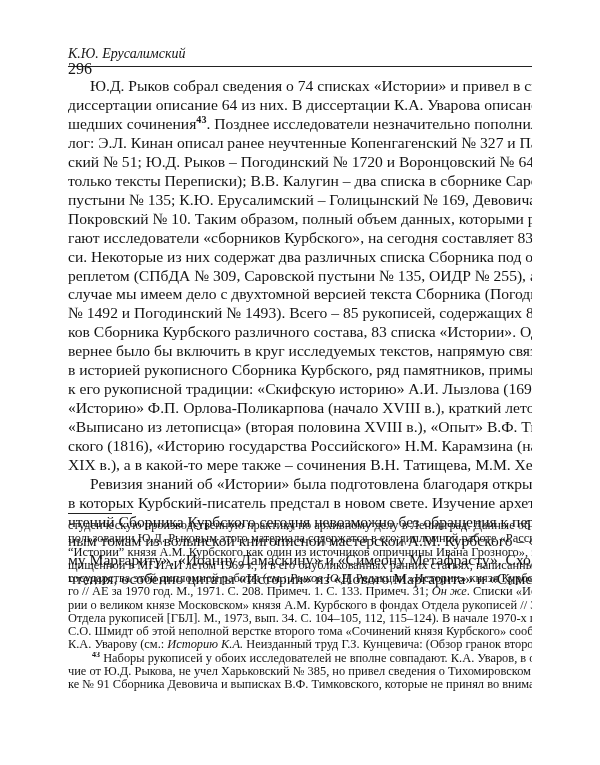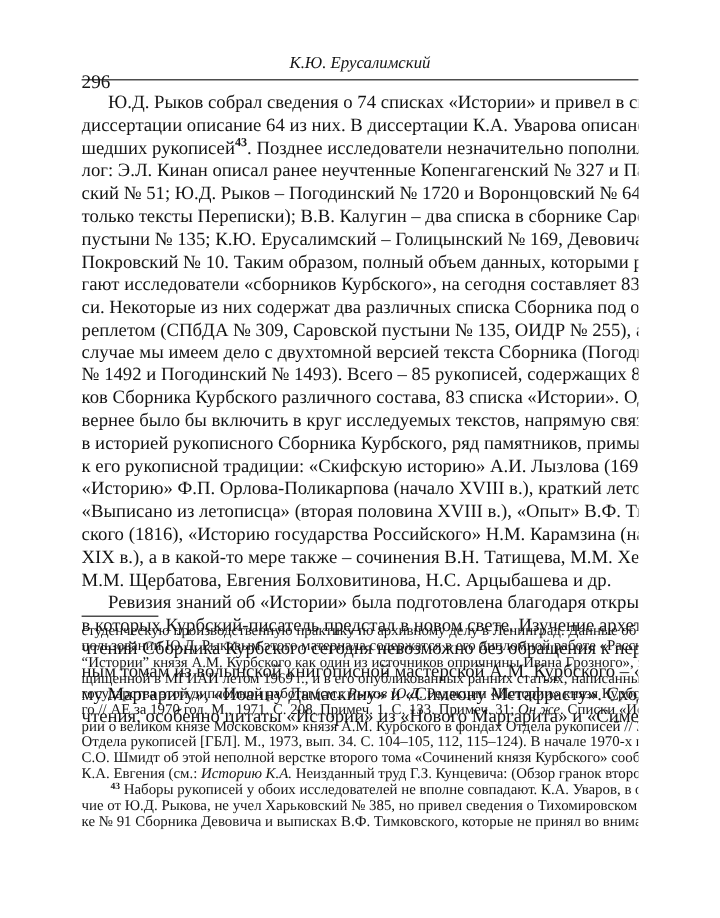--- a/index.html
+++ b/index.html
@@ -1,20 +1,20 @@
 <!DOCTYPE html>
 <html><head>
 <meta charset="utf-8">
 <style>
   html, body { margin: 0; padding: 0; background: #ffffff; }
   body { width: 600px; height: 765px; position: relative; overflow: hidden; color: #141414; font-family: "Liberation Serif", serif; }
   .page { position: absolute; left: 68px; top: 0; width: 464px; }
   .header { position: absolute; left: 0; top: 44px; width: 464px; height: 22px; border-bottom: 1px solid #222; }
   .page-num { position: absolute; left: 0; top: 16px; font-size: 16px; font-family: Liberation Serif, serif; }
-  .running-head { position: absolute; left: 0; width: 464px; top: 2px; text-align: center; font-style: italic; font-size: 14px; }
+  .running-head { position: absolute; left: 0; width: 464px; top: 2px; font-style: italic; font-size: 14px; }
   .body { position: absolute; left: 0; top: 77px; width: 464px; font-size: 15.6px; line-height: 18.95px; }
   .fn-rule { position: absolute; left: 0; top: 513px; width: 64px; border-top: 1px solid #222; }
   .footnotes { position: absolute; left: 0; top: 519px; width: 464px; font-size: 12.4px; line-height: 13.25px; }
   .ln { display: block; text-align: justify; text-align-last: justify; white-space: nowrap; overflow: hidden; }
   .ln.last { text-align-last: left; }
   .ind { padding-left: 22px; }
   .fnind { padding-left: 24px; }
   sup { font-size: 0.65em; line-height: 0; vertical-align: 0.6em; font-weight: bold; }
   i { font-style: italic; }
 </style>
@@ -24,40 +24,39 @@
 <div class="page">
   <div class="header">
     <span class="page-num">296</span>
     <span class="running-head">К.Ю. Ерусалимский</span>
   </div>
 
   <div class="body">
     <div>
       <span class="ln ind">Ю.Д. Рыков собрал сведения о 74 списках «Истории» и привел в своей</span>
       <span class="ln">диссертации описание 64 из них. В диссертации К.А. Уварова описано 75 до-</span>
-      <span class="ln"><span>шедших рукописей</span><sup>43</sup><span>. Позднее исследователи незначительно пополнили ката-</span></span>
+      <span class="ln"><span>шедших сочинения</span><sup>43</sup><span>. Позднее исследователи незначительно пополнили ката-</span></span>
       <span class="ln">лог: Э.Л. Кинан описал ранее неучтенные Копенгагенский № 327 и Париж-</span>
       <span class="ln">ский № 51; Ю.Д. Рыков – Погодинский № 1720 и Воронцовский № 645 (здесь</span>
       <span class="ln">только тексты Переписки); В.В. Калугин – два списка в сборнике Саровской</span>
       <span class="ln">пустыни № 135; К.Ю. Ерусалимский – Голицынский № 169, Девовича № 181,</span>
       <span class="ln">Покровский № 10. Таким образом, полный объем данных, которыми распола-</span>
       <span class="ln">гают исследователи «сборников Курбского», на сегодня составляет 83 рукопи-</span>
       <span class="ln">си. Некоторые из них содержат два различных списка Сборника под одним пе-</span>
       <span class="ln">реплетом (СПбДА № 309, Саровской пустыни № 135, ОИДР № 255), а в одном</span>
       <span class="ln">случае мы имеем дело с двухтомной версией текста Сборника (Погодинский</span>
       <span class="ln">№ 1492 и Погодинский № 1493). Всего – 85 рукописей, содержащих 86 спис-</span>
       <span class="ln">ков Сборника Курбского различного состава, 83 списка «Истории». Однако</span>
       <span class="ln">вернее было бы включить в круг исследуемых текстов, напрямую связанных</span>
       <span class="ln">в историей рукописного Сборника Курбского, ряд памятников, примыкающих</span>
       <span class="ln">к его рукописной традиции: «Скифскую историю» А.И. Лызлова (1692),</span>
       <span class="ln">«Историю» Ф.П. Орлова-Поликарпова (начало XVIII в.), краткий летописчик</span>
       <span class="ln">«Выписано из летописца» (вторая половина XVIII в.), «Опыт» В.Ф. Тимков-</span>
       <span class="ln">ского (1816), «Историю государства Российского» Н.М. Карамзина (начало</span>
       <span class="ln">XIX в.), а в какой-то мере также – сочинения В.Н. Татищева, М.М. Хераскова,</span>
-      <span class="ln last">М.М. Щербатова, Евгения Болховитинова, Н.С. Арцыбашева и др.</span>
     </div>
     <div>
       <span class="ln ind">Ревизия знаний об «Истории» была подготовлена благодаря открытиям,</span>
       <span class="ln">в которых Курбский-писатель предстал в новом свете. Изучение архетипных</span>
       <span class="ln">чтений Сборника Курбского сегодня невозможно без обращения к перевод-</span>
       <span class="ln">ным томам из волынской книгописной мастерской А.М. Курбского – «Ново-</span>
       <span class="ln">му Маргариту», «Иоанну Дамаскину» и «Симеону Метафрасту». Сходные</span>
       <span class="ln">чтения, особенно цитаты «Истории» из «Нового Маргарита» и «Симеона</span>
     </div>
   </div>
@@ -68,21 +67,21 @@
     <div>
       <span class="ln">студенческую производственную практику по архивному делу в Ленинград. Данные об ис-</span>
       <span class="ln">пользовании Ю.Д. Рыковым этого материала содержатся в его дипломной работе «Рассказы</span>
       <span class="ln">“Истории” князя А.М. Курбского как один из источников опричнины Ивана Грозного», за-</span>
       <span class="ln">щищенной в МГИАИ летом 1969 г., и в его опубликованных ранних статьях, написанных по</span>
       <span class="ln"><span>государства этой дипломной работы (см.: </span><i>Рыков Ю.Д.</i><span> Редакции «Истории» князя Курбско-</span></span>
       <span class="ln"><span>го // АЕ за 1970 год. М., 1971. С. 208. Примеч. 1. С. 133. Примеч. 31; </span><i>Он же</i><span>. Списки «Исто-</span></span>
       <span class="ln">рии о великом князе Московском» князя А.М. Курбского в фондах Отдела рукописей // Зап.</span>
       <span class="ln">Отдела рукописей [ГБЛ]. М., 1973, вып. 34. С. 104–105, 112, 115–124). В начале 1970-х годов</span>
       <span class="ln">С.О. Шмидт об этой неполной верстке второго тома «Сочинений князя Курбского» сообщил</span>
-      <span class="ln"><span>К.А. Евгения (см.: </span><i>Историю К.А.</i><span> Неизданный труд Г.З. Кунцевича: (Обзор гранок второго тома</span></span>
+      <span class="ln"><span>К.А. Уварову (см.: </span><i>Историю К.А.</i><span> Неизданный труд Г.З. Кунцевича: (Обзор гранок второго тома</span></span>
     </div>
     <div>
       <span class="ln fnind"><sup>43</sup><span> Наборы рукописей у обоих исследователей не вполне совпадают. К.А. Уваров, в отли-</span></span>
       <span class="ln">чие от Ю.Д. Рыкова, не учел Харьковский № 385, но привел сведения о Тихомировском спис-</span>
       <span class="ln">ке № 91 Сборника Девовича и выписках В.Ф. Тимковского, которые не принял во внимание</span>
     </div>
   </div>
 </div>
 
 </body></html>

